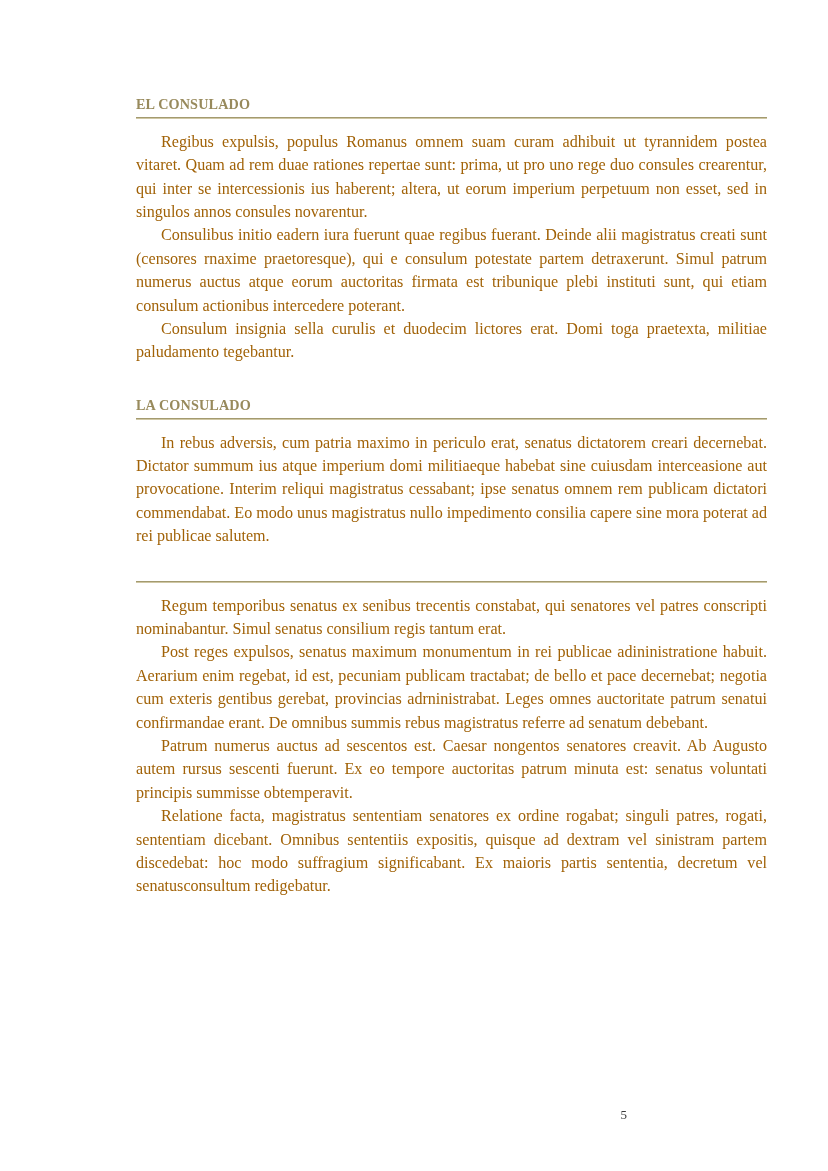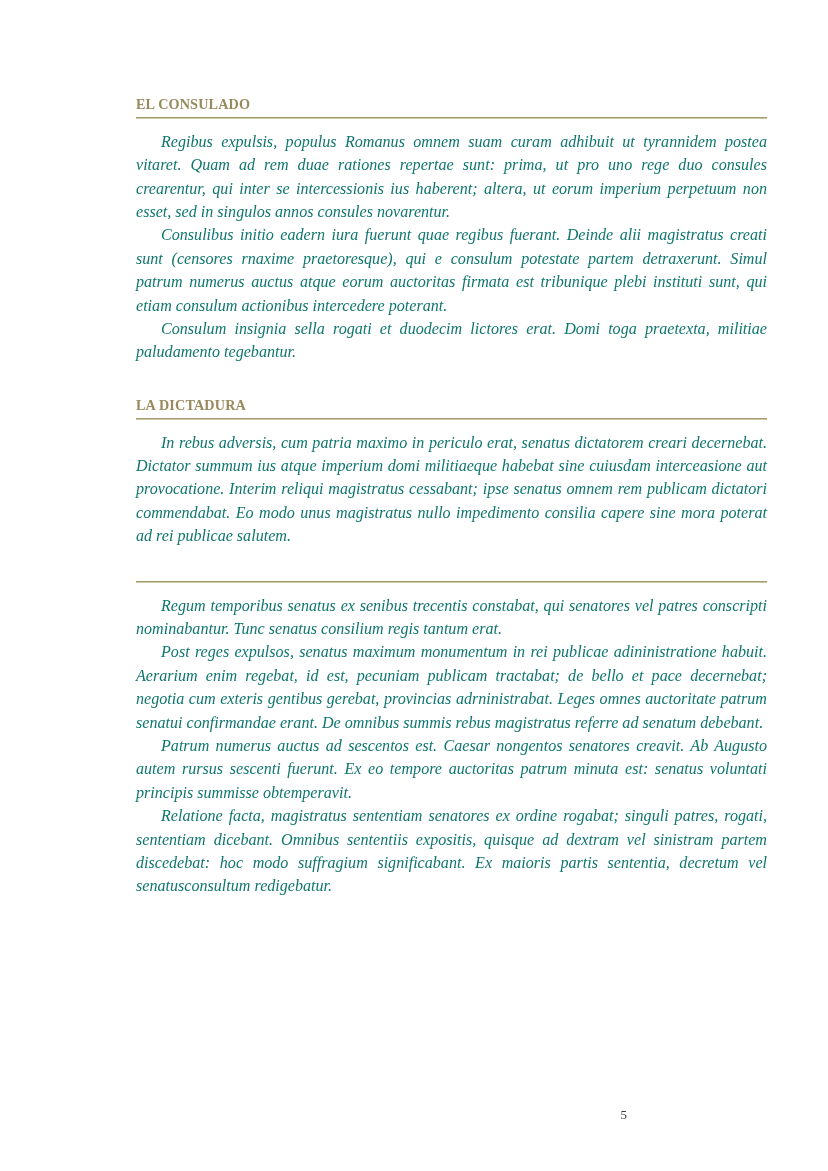--- a/index.html
+++ b/index.html
@@ -52,22 +52,21 @@
     border-top: 1.6px solid #a39a6f;
     border-bottom: 0.7px solid #cfc7a4;
     margin: 0 0 11px 0;
   }
   .body-text {
     font-size: 16.1px;
     line-height: 1.455;
     text-align: justify;
     text-justify: inter-word;
     margin: 0;
-    color: #0f766e;
-    font-style: italic;
+    color: #a16207;
     -webkit-font-smoothing: antialiased;
   }
   .body-text + .body-text {
     margin-top: 0;
   }
   .body-text {
     text-indent: 25px;
   }
   .page-number {
     position: absolute;
@@ -84,32 +83,32 @@
 
 <div class="page">
 
   <div class="content">
 
     <div class="section">
       <h2 class="section-heading">EL CONSULADO</h2>
       <div class="heading-rule"></div>
       <p class="body-text">Regibus expulsis, populus Romanus omnem suam curam adhibuit ut tyrannidem postea vitaret. Quam ad rem duae rationes repertae sunt: prima, ut pro uno rege duo consules crearentur, qui inter se intercessionis ius haberent; altera, ut eorum imperium perpetuum non esset, sed in singulos annos consules novarentur.</p>
       <p class="body-text">Consulibus initio eadern iura fuerunt quae regibus fuerant. Deinde alii magistratus creati sunt (censores rnaxime praetoresque), qui e consulum potestate partem detraxerunt. Simul patrum numerus  auctus atque eorum auctoritas firmata est tribunique plebi instituti sunt, qui etiam consulum actionibus intercedere poterant.</p>
-      <p class="body-text">Consulum insignia sella rogati et duodecim lictores erat. Domi toga praetexta, militiae paludamento tegebantur.</p>
+      <p class="body-text">Consulum insignia sella curulis et duodecim lictores erat. Domi toga praetexta, militiae paludamento tegebantur.</p>
     </div>
 
     <div class="section">
-      <h2 class="section-heading">LA DICTADURA</h2>
+      <h2 class="section-heading">LA CONSULADO</h2>
       <div class="heading-rule"></div>
       <p class="body-text">In rebus adversis, cum patria maximo in periculo erat, senatus dictatorem creari decernebat. Dictator summum ius atque imperium domi militiaeque habebat sine cuiusdam interceasione aut provocatione. Interim reliqui magistratus cessabant; ipse senatus omnem rem publicam dictatori commendabat. Eo modo unus magistratus nullo impedimento consilia capere sine mora poterat ad rei publicae salutem.</p>
     </div>
 
     <div class="section">
       <div class="heading-rule"></div>
-      <p class="body-text">Regum temporibus senatus ex senibus trecentis constabat, qui senatores vel patres conscripti nominabantur. Tunc senatus consilium regis tantum erat.</p>
+      <p class="body-text">Regum temporibus senatus ex senibus trecentis constabat, qui senatores vel patres conscripti nominabantur. Simul senatus consilium regis tantum erat.</p>
       <p class="body-text">Post reges expulsos, senatus maximum monumentum in rei publicae adininistratione habuit. Aerarium enim regebat, id est, pecuniam publicam tractabat; de bello et pace decernebat; negotia cum exteris gentibus gerebat, provincias adrninistrabat. Leges omnes auctoritate patrum senatui confirmandae erant. De omnibus summis rebus magistratus referre ad senatum debebant.</p>
       <p class="body-text">Patrum numerus auctus ad sescentos est. Caesar nongentos senatores creavit. Ab Augusto autem rursus sescenti fuerunt. Ex eo tempore auctoritas patrum minuta est: senatus voluntati principis summisse obtemperavit.</p>
       <p class="body-text">Relatione facta, magistratus sententiam senatores ex ordine rogabat; singuli patres, rogati, sententiam dicebant. Omnibus sententiis expositis, quisque ad dextram vel sinistram partem discedebat: hoc modo suffragium significabant. Ex maioris partis sententia, decretum vel senatusconsultum redigebatur.</p>
     </div>
 
   </div>
 
   <div class="page-number">5</div>
 
 </div>

